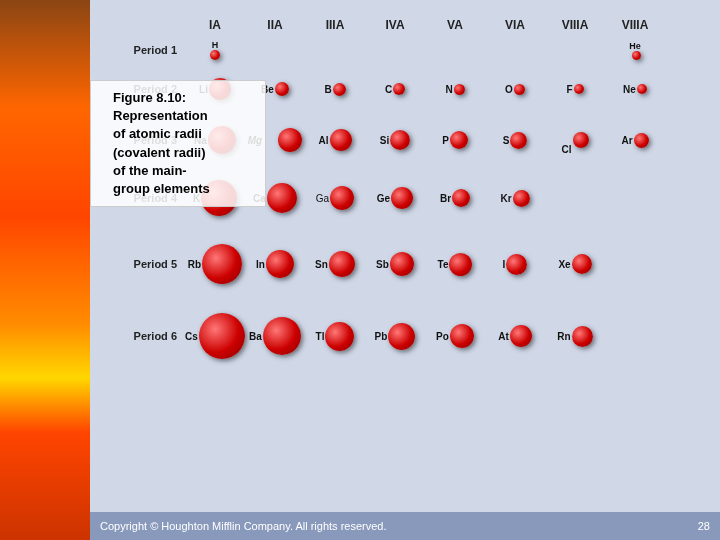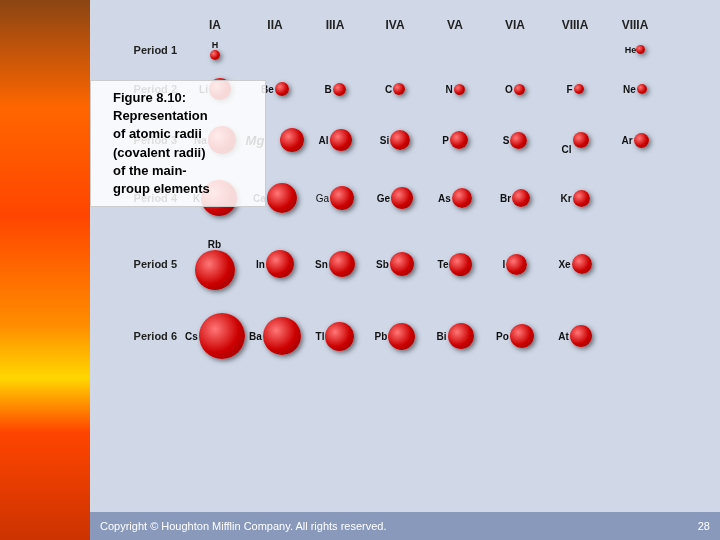--- a/index.html
+++ b/index.html
@@ -109,21 +109,21 @@
             <div style="width: 10px; height: 10px; border-radius: 50%; background: radial-gradient(circle at 35% 35%, rgb(255, 119, 119), rgb(204, 0, 0) 55%, rgb(136, 0, 0)); box-shadow: rgba(0, 0, 0, 0.5) 2px 2px 5px; flex-shrink: 0;"></div>
           </div>
         </div>
         <div style="width: 60px; height: 28px; display: flex; align-items: center; justify-content: center; position: relative;"></div>
         <div style="width: 60px; height: 28px; display: flex; align-items: center; justify-content: center; position: relative;"></div>
         <div style="width: 60px; height: 28px; display: flex; align-items: center; justify-content: center; position: relative;"></div>
         <div style="width: 60px; height: 28px; display: flex; align-items: center; justify-content: center; position: relative;"></div>
         <div style="width: 60px; height: 28px; display: flex; align-items: center; justify-content: center; position: relative;"></div>
         <div style="width: 60px; height: 28px; display: flex; align-items: center; justify-content: center; position: relative;"></div>
         <div style="width: 60px; height: 28px; display: flex; align-items: center; justify-content: center; position: relative;">
-          <div style="display: flex; flex-direction: row; align-items: flex-start; justify-content: center;">
+          <div style="display: flex; flex-direction: column; align-items: flex-end; justify-content: center;">
             <div style="font-size: 9px; font-weight: bold; color: rgb(17, 17, 17);">He</div>
             <div style="width: 9px; height: 9px; border-radius: 50%; background: radial-gradient(circle at 35% 35%, rgb(255, 119, 119), rgb(204, 0, 0) 55%, rgb(136, 0, 0)); box-shadow: rgba(0, 0, 0, 0.5) 2px 2px 5px; flex-shrink: 0;"></div>
           </div>
         </div>
       </div>
       <div style="display: flex; align-items: center; margin-bottom: 2px; height: 46px;">
         <div style="width: 75px; font-size: 11px; font-weight: bold; color: rgb(34, 34, 34); text-align: right; padding-right: 8px; flex-shrink: 0;">Period 2</div>
         <div style="width: 60px; height: 46px; display: flex; align-items: center; justify-content: center; position: relative;">
           <div style="display: flex; flex-direction: row; align-items: center; justify-content: center;">
             <span style="font-size: 10px; font-weight: bold; color: rgb(17, 17, 17); margin-right: 1px;">Li</span>
@@ -176,21 +176,21 @@
       <div style="display: flex; align-items: center; margin-bottom: 2px; height: 52px;">
         <div style="width: 75px; font-size: 11px; font-weight: bold; color: rgb(34, 34, 34); text-align: right; padding-right: 8px; flex-shrink: 0;">Period 3</div>
         <div style="width: 60px; height: 52px; display: flex; align-items: center; justify-content: center; position: relative;">
           <div style="display: flex; flex-direction: row; align-items: center; justify-content: center;">
             <span style="font-size: 10px; font-weight: bold; color: rgb(17, 17, 17); margin-right: 1px;">Na</span>
             <div style="width: 28px; height: 28px; border-radius: 50%; background: radial-gradient(circle at 35% 35%, rgb(255, 119, 119), rgb(204, 0, 0) 55%, rgb(136, 0, 0)); box-shadow: rgba(0, 0, 0, 0.5) 2px 2px 5px; flex-shrink: 0;"></div>
           </div>
         </div>
         <div style="width: 60px; height: 52px; display: flex; align-items: center; justify-content: center; position: relative;">
           <div style="display: flex; flex-direction: row; align-items: center; justify-content: center;">
-            <span style="font-size: 13px; font-weight: bold; color: rgb(17, 17, 17); margin-right: 16px; font-style: italic;">Mg</span>
+            <span style="font-size: 10px; font-weight: bold; color: rgb(17, 17, 17); margin-right: 16px; font-style: italic;">Mg</span>
             <div style="width: 24px; height: 24px; border-radius: 50%; background: radial-gradient(circle at 35% 35%, rgb(255, 119, 119), rgb(204, 0, 0) 55%, rgb(136, 0, 0)); box-shadow: rgba(0, 0, 0, 0.5) 2px 2px 5px; flex-shrink: 0;"></div>
           </div>
         </div>
         <div style="width: 60px; height: 52px; display: flex; align-items: center; justify-content: center; position: relative;">
           <div style="display: flex; flex-direction: row; align-items: center; justify-content: center;">
             <span style="font-size: 10px; font-weight: bold; color: rgb(17, 17, 17); margin-right: 1px;">Al</span>
             <div style="width: 22px; height: 22px; border-radius: 50%; background: radial-gradient(circle at 35% 35%, rgb(255, 119, 119), rgb(204, 0, 0) 55%, rgb(136, 0, 0)); box-shadow: rgba(0, 0, 0, 0.5) 2px 2px 5px; flex-shrink: 0;"></div>
           </div>
         </div>
         <div style="width: 60px; height: 52px; display: flex; align-items: center; justify-content: center; position: relative;">
@@ -245,41 +245,35 @@
           </div>
         </div>
         <div style="width: 60px; height: 60px; display: flex; align-items: center; justify-content: center; position: relative;">
           <div style="display: flex; flex-direction: row; align-items: center; justify-content: center;">
             <span style="font-size: 10px; font-weight: bold; color: rgb(17, 17, 17); margin-right: 1px;">Ge</span>
             <div style="width: 22px; height: 22px; border-radius: 50%; background: radial-gradient(circle at 35% 35%, rgb(255, 119, 119), rgb(204, 0, 0) 55%, rgb(136, 0, 0)); box-shadow: rgba(0, 0, 0, 0.5) 2px 2px 5px; flex-shrink: 0;"></div>
           </div>
         </div>
         <div style="width: 60px; height: 60px; display: flex; align-items: center; justify-content: center; position: relative;">
           <div style="display: flex; flex-direction: row; align-items: center; justify-content: center;">
-            <span style="font-size: 10px; font-weight: bold; color: rgb(17, 17, 17); margin-right: 1px;">As</span>
-            <div style="width: 20px; height: 20px; border-radius: 50%; background: radial-gradient(circle at 35% 35%, rgb(255, 119, 119), rgb(204, 0, 0) 55%, rgb(136, 0, 0)); box-shadow: rgba(0, 0, 0, 0.5) 2px 2px 5px; flex-shrink: 0;"></div>
-          </div>
-        </div>
-        <div style="width: 60px; height: 60px; display: flex; align-items: center; justify-content: center; position: relative;">
-          <div style="display: flex; flex-direction: row; align-items: center; justify-content: center;">
             <span style="font-size: 10px; font-weight: bold; color: rgb(17, 17, 17); margin-right: 1px;">Br</span>
             <div style="width: 18px; height: 18px; border-radius: 50%; background: radial-gradient(circle at 35% 35%, rgb(255, 119, 119), rgb(204, 0, 0) 55%, rgb(136, 0, 0)); box-shadow: rgba(0, 0, 0, 0.5) 2px 2px 5px; flex-shrink: 0;"></div>
           </div>
         </div>
         <div style="width: 60px; height: 60px; display: flex; align-items: center; justify-content: center; position: relative;">
           <div style="display: flex; flex-direction: row; align-items: center; justify-content: center;">
             <span style="font-size: 10px; font-weight: bold; color: rgb(17, 17, 17); margin-right: 1px;">Kr</span>
             <div style="width: 17px; height: 17px; border-radius: 50%; background: radial-gradient(circle at 35% 35%, rgb(255, 119, 119), rgb(204, 0, 0) 55%, rgb(136, 0, 0)); box-shadow: rgba(0, 0, 0, 0.5) 2px 2px 5px; flex-shrink: 0;"></div>
           </div>
         </div>
       </div>
       <div style="display: flex; align-items: center; margin-bottom: 2px; height: 68px;">
         <div style="width: 75px; font-size: 11px; font-weight: bold; color: rgb(34, 34, 34); text-align: right; padding-right: 8px; flex-shrink: 0;">Period 5</div>
         <div style="width: 60px; height: 68px; display: flex; align-items: center; justify-content: center; position: relative;">
-          <div style="display: flex; flex-direction: column; align-items: center; justify-content: center;">
+          <div style="display: flex; align-items: center; justify-content: center;">
             <span style="font-size: 10px; font-weight: bold; color: rgb(17, 17, 17); margin-right: 1px;">Rb</span>
             <div style="width: 40px; height: 40px; border-radius: 50%; background: radial-gradient(circle at 35% 35%, rgb(255, 119, 119), rgb(204, 0, 0) 55%, rgb(136, 0, 0)); box-shadow: rgba(0, 0, 0, 0.5) 2px 2px 5px; flex-shrink: 0;"></div>
           </div>
         </div>
         <div style="width: 60px; height: 68px; display: flex; align-items: center; justify-content: center; position: relative;">
           <div style="display: flex; flex-direction: row; align-items: center; justify-content: center;">
             <span style="font-size: 10px; font-weight: bold; color: rgb(17, 17, 17); margin-right: 1px;">In</span>
             <div style="width: 28px; height: 28px; border-radius: 50%; background: radial-gradient(circle at 35% 35%, rgb(255, 119, 119), rgb(204, 0, 0) 55%, rgb(136, 0, 0)); box-shadow: rgba(0, 0, 0, 0.5) 2px 2px 5px; flex-shrink: 0;"></div>
           </div>
         </div>
@@ -335,34 +329,34 @@
           </div>
         </div>
         <div style="width: 60px; height: 72px; display: flex; align-items: center; justify-content: center; position: relative;">
           <div style="display: flex; flex-direction: row; align-items: center; justify-content: center;">
             <span style="font-size: 10px; font-weight: bold; color: rgb(17, 17, 17); margin-right: 1px;">Pb</span>
             <div style="width: 27px; height: 27px; border-radius: 50%; background: radial-gradient(circle at 35% 35%, rgb(255, 119, 119), rgb(204, 0, 0) 55%, rgb(136, 0, 0)); box-shadow: rgba(0, 0, 0, 0.5) 2px 2px 5px; flex-shrink: 0;"></div>
           </div>
         </div>
         <div style="width: 60px; height: 72px; display: flex; align-items: center; justify-content: center; position: relative;">
           <div style="display: flex; flex-direction: row; align-items: center; justify-content: center;">
-            <span style="font-size: 10px; font-weight: bold; color: rgb(17, 17, 17); margin-right: 1px;">Bi</span>
-            <div style="width: 26px; height: 26px; border-radius: 50%; background: radial-gradient(circle at 35% 35%, rgb(255, 119, 119), rgb(204, 0, 0) 55%, rgb(136, 0, 0)); box-shadow: rgba(0, 0, 0, 0.5) 2px 2px 5px; flex-shrink: 0;"></div>
-          </div>
-        </div>
-        <div style="width: 60px; height: 72px; display: flex; align-items: center; justify-content: center; position: relative;">
-          <div style="display: flex; flex-direction: row; align-items: center; justify-content: center;">
             <span style="font-size: 10px; font-weight: bold; color: rgb(17, 17, 17); margin-right: 1px;">Po</span>
             <div style="width: 24px; height: 24px; border-radius: 50%; background: radial-gradient(circle at 35% 35%, rgb(255, 119, 119), rgb(204, 0, 0) 55%, rgb(136, 0, 0)); box-shadow: rgba(0, 0, 0, 0.5) 2px 2px 5px; flex-shrink: 0;"></div>
           </div>
         </div>
         <div style="width: 60px; height: 72px; display: flex; align-items: center; justify-content: center; position: relative;">
           <div style="display: flex; flex-direction: row; align-items: center; justify-content: center;">
             <span style="font-size: 10px; font-weight: bold; color: rgb(17, 17, 17); margin-right: 1px;">At</span>
             <div style="width: 22px; height: 22px; border-radius: 50%; background: radial-gradient(circle at 35% 35%, rgb(255, 119, 119), rgb(204, 0, 0) 55%, rgb(136, 0, 0)); box-shadow: rgba(0, 0, 0, 0.5) 2px 2px 5px; flex-shrink: 0;"></div>
+          </div>
+        </div>
+        <div style="width: 60px; height: 72px; display: flex; align-items: center; justify-content: center; position: relative;">
+          <div style="display: flex; flex-direction: row; align-items: center; justify-content: center;">
+            <span style="font-size: 10px; font-weight: bold; color: rgb(17, 17, 17); margin-right: 1px;">Rn</span>
+            <div style="width: 21px; height: 21px; border-radius: 50%; background: radial-gradient(circle at 35% 35%, rgb(255, 119, 119), rgb(204, 0, 0) 55%, rgb(136, 0, 0)); box-shadow: rgba(0, 0, 0, 0.5) 2px 2px 5px; flex-shrink: 0;"></div>
           </div>
         </div>
       </div>
     </div>
 
   <div class="footer">
     <span>Copyright © Houghton Mifflin Company.  All rights reserved.</span>
     <span>28</span>
   </div>
 </div>

